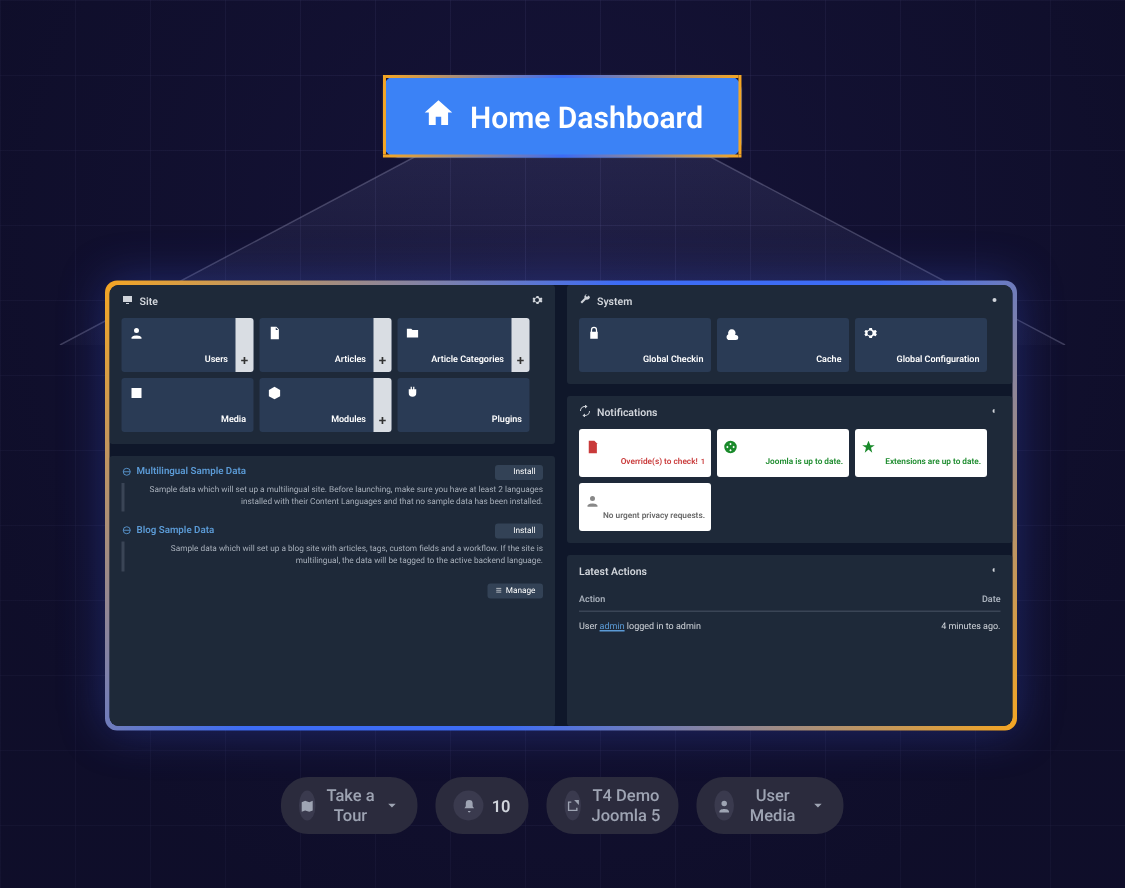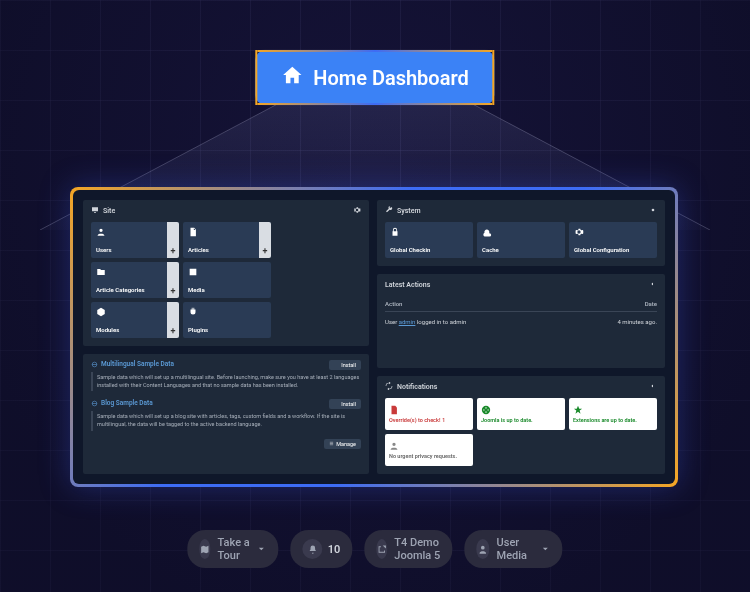--- a/index.html
+++ b/index.html
@@ -75,22 +75,22 @@
     z-index: 2;
     box-shadow: 0 0 30px rgba(60,90,220,0.35);
   }
   .stage-inner {
     width: 100%;
     height: 100%;
     background: #0f172a;
     border-radius: 6px;
     display: flex;
     gap: 8px;
-    padding: 10px;
     overflow: hidden;
+    text-align: right;
   }
   .col { display: flex; flex-direction: column; gap: 8px; }
   .col-left { flex: 1 1 50%; }
   .col-right { flex: 1 1 50%; }
 
   .panel {
     background: #1e2939;
     border-radius: 2px;
     padding: 6px 8px 8px 8px;
     font-size: 7px;
@@ -218,26 +218,27 @@
     display:flex; justify-content:space-between;
     padding-top:6px;
     font-size:6px;
     color:#d0d4da;
   }
   .la-row a { color:#5b9ad5; text-decoration:underline; }
 
   
   .pills {
     position:absolute;
-    bottom:24px;
+    bottom:36px;
     left:50%;
     transform:translateX(-50%);
     display:flex;
     gap:12px;
     z-index:2;
+    text-align:center;
   }
   .pill {
     background:#2b2b3d;
     color:#9ea4b3;
     border-radius:18px;
     display:flex;
     align-items:center;
     gap:7px;
     padding:6px 12px;
     font-size:11px;
@@ -439,78 +440,78 @@
           </div>
           <div class="sys-card">
             <svg viewBox="0 0 24 24">
                 <path d="M12 8a4 4 0 100 8 4 4 0 000-8zm9 4l2 2-2 3-3-1-2 1-1 3h-4l-1-3-2-1-3 1-2-3 2-2-2-2 2-3 3 1 2-1 1-3h4l1 3 2 1 3-1 2 3-2 2z"></path>
               </svg>
             <span class="quick-label">Global Configuration</span>
           </div>
         </div>
       </div>
 
+      <div class="panel">
+        <div class="panel-header">
+          <div class="hleft">
+            <span><svg viewBox="0 0 24 24">
+                  <path d="M4 12a8 8 0 018-8v3l5-4-5-4v3A10 10 0 002 12zm16 0a8 8 0 01-8 8v-3l-5 4 5 4v-3a10 10 0 0010-10z"></path>
+                </svg></span>
+            <span>Notifications</span>
+          </div>
+          <span><svg class="gear-icon" viewBox="0 0 24 24">
+                <path d="M12 8a4 4 0 100 8z"></path>
+              </svg></span>
+        </div>
+        <div class="notif-grid">
+          <div class="notif-card red">
+            <svg viewBox="0 0 24 24">
+                <path fill="#c93a3a" d="M6 2h9l4 4v16H6z"></path>
+              </svg>
+            <span class="nc-text"><span>Override(s) to check!</span><span class="nc-count">1</span></span>
+          </div>
+          <div class="notif-card green">
+            <svg viewBox="0 0 24 24">
+                <path fill="#1a8a2b" d="M12 2a10 10 0 100 20 10 10 0 000-20zm0 3l2 2-2 2-2-2zM5 12l2-2 2 2-2 2zm14 0l-2 2-2-2 2-2zm-7 7l-2-2 2-2 2 2z"></path>
+              </svg>
+            <span class="nc-text">Joomla is up to date.</span>
+          </div>
+          <div class="notif-card green">
+            <svg viewBox="0 0 24 24">
+                <path fill="#1a8a2b" d="M12 2l3 7h7l-6 4 2 8-6-5-6 5 2-8-6-4h7z"></path>
+              </svg>
+            <span class="nc-text">Extensions are up to date.</span>
+          </div>
+          <div class="notif-card gray">
+            <svg viewBox="0 0 24 24">
+                <path fill="#888" d="M12 12a4 4 0 100-8 4 4 0 000 8zm-8 8c0-3 5-4 8-4s8 1 8 4v1H4z"></path>
+              </svg>
+            <span class="nc-text">No urgent privacy requests.</span>
+          </div>
+        </div>
+      </div>
+
       <div class="panel" style="flex:1;">
         <div class="panel-header">
           <div class="hleft">
               <span>Latest Actions</span>
             </div>
           <span><svg class="gear-icon" viewBox="0 0 24 24">
                 <path d="M12 8a4 4 0 100 8z"></path>
               </svg></span>
         </div>
         <div class="la-header-row">
           <span>Action</span>
           <span>Date</span>
         </div>
         <div class="la-row">
           <span>
             <span>User </span><a href="#">admin</a><span> logged in to admin</span>
           </span>
           <span>4 minutes ago.</span>
-        </div>
-      </div>
-
-      <div class="panel">
-        <div class="panel-header">
-          <div class="hleft">
-            <span><svg viewBox="0 0 24 24">
-                  <path d="M4 12a8 8 0 018-8v3l5-4-5-4v3A10 10 0 002 12zm16 0a8 8 0 01-8 8v-3l-5 4 5 4v-3a10 10 0 0010-10z"></path>
-                </svg></span>
-            <span>Notifications</span>
-          </div>
-          <span><svg class="gear-icon" viewBox="0 0 24 24">
-                <path d="M12 8a4 4 0 100 8z"></path>
-              </svg></span>
-        </div>
-        <div class="notif-grid">
-          <div class="notif-card red">
-            <svg viewBox="0 0 24 24">
-                <path fill="#c93a3a" d="M6 2h9l4 4v16H6z"></path>
-              </svg>
-            <span class="nc-text"><span>Override(s) to check!</span><span class="nc-count">1</span></span>
-          </div>
-          <div class="notif-card green">
-            <svg viewBox="0 0 24 24">
-                <path fill="#1a8a2b" d="M12 2a10 10 0 100 20 10 10 0 000-20zm0 3l2 2-2 2-2-2zM5 12l2-2 2 2-2 2zm14 0l-2 2-2-2 2-2zm-7 7l-2-2 2-2 2 2z"></path>
-              </svg>
-            <span class="nc-text">Joomla is up to date.</span>
-          </div>
-          <div class="notif-card green">
-            <svg viewBox="0 0 24 24">
-                <path fill="#1a8a2b" d="M12 2l3 7h7l-6 4 2 8-6-5-6 5 2-8-6-4h7z"></path>
-              </svg>
-            <span class="nc-text">Extensions are up to date.</span>
-          </div>
-          <div class="notif-card gray">
-            <svg viewBox="0 0 24 24">
-                <path fill="#888" d="M12 12a4 4 0 100-8 4 4 0 000 8zm-8 8c0-3 5-4 8-4s8 1 8 4v1H4z"></path>
-              </svg>
-            <span class="nc-text">No urgent privacy requests.</span>
-          </div>
         </div>
       </div>
     </div>
 
   </div>
 </div>
 
 <div class="pills">
   <div class="pill">
     <span class="pill-icon">

